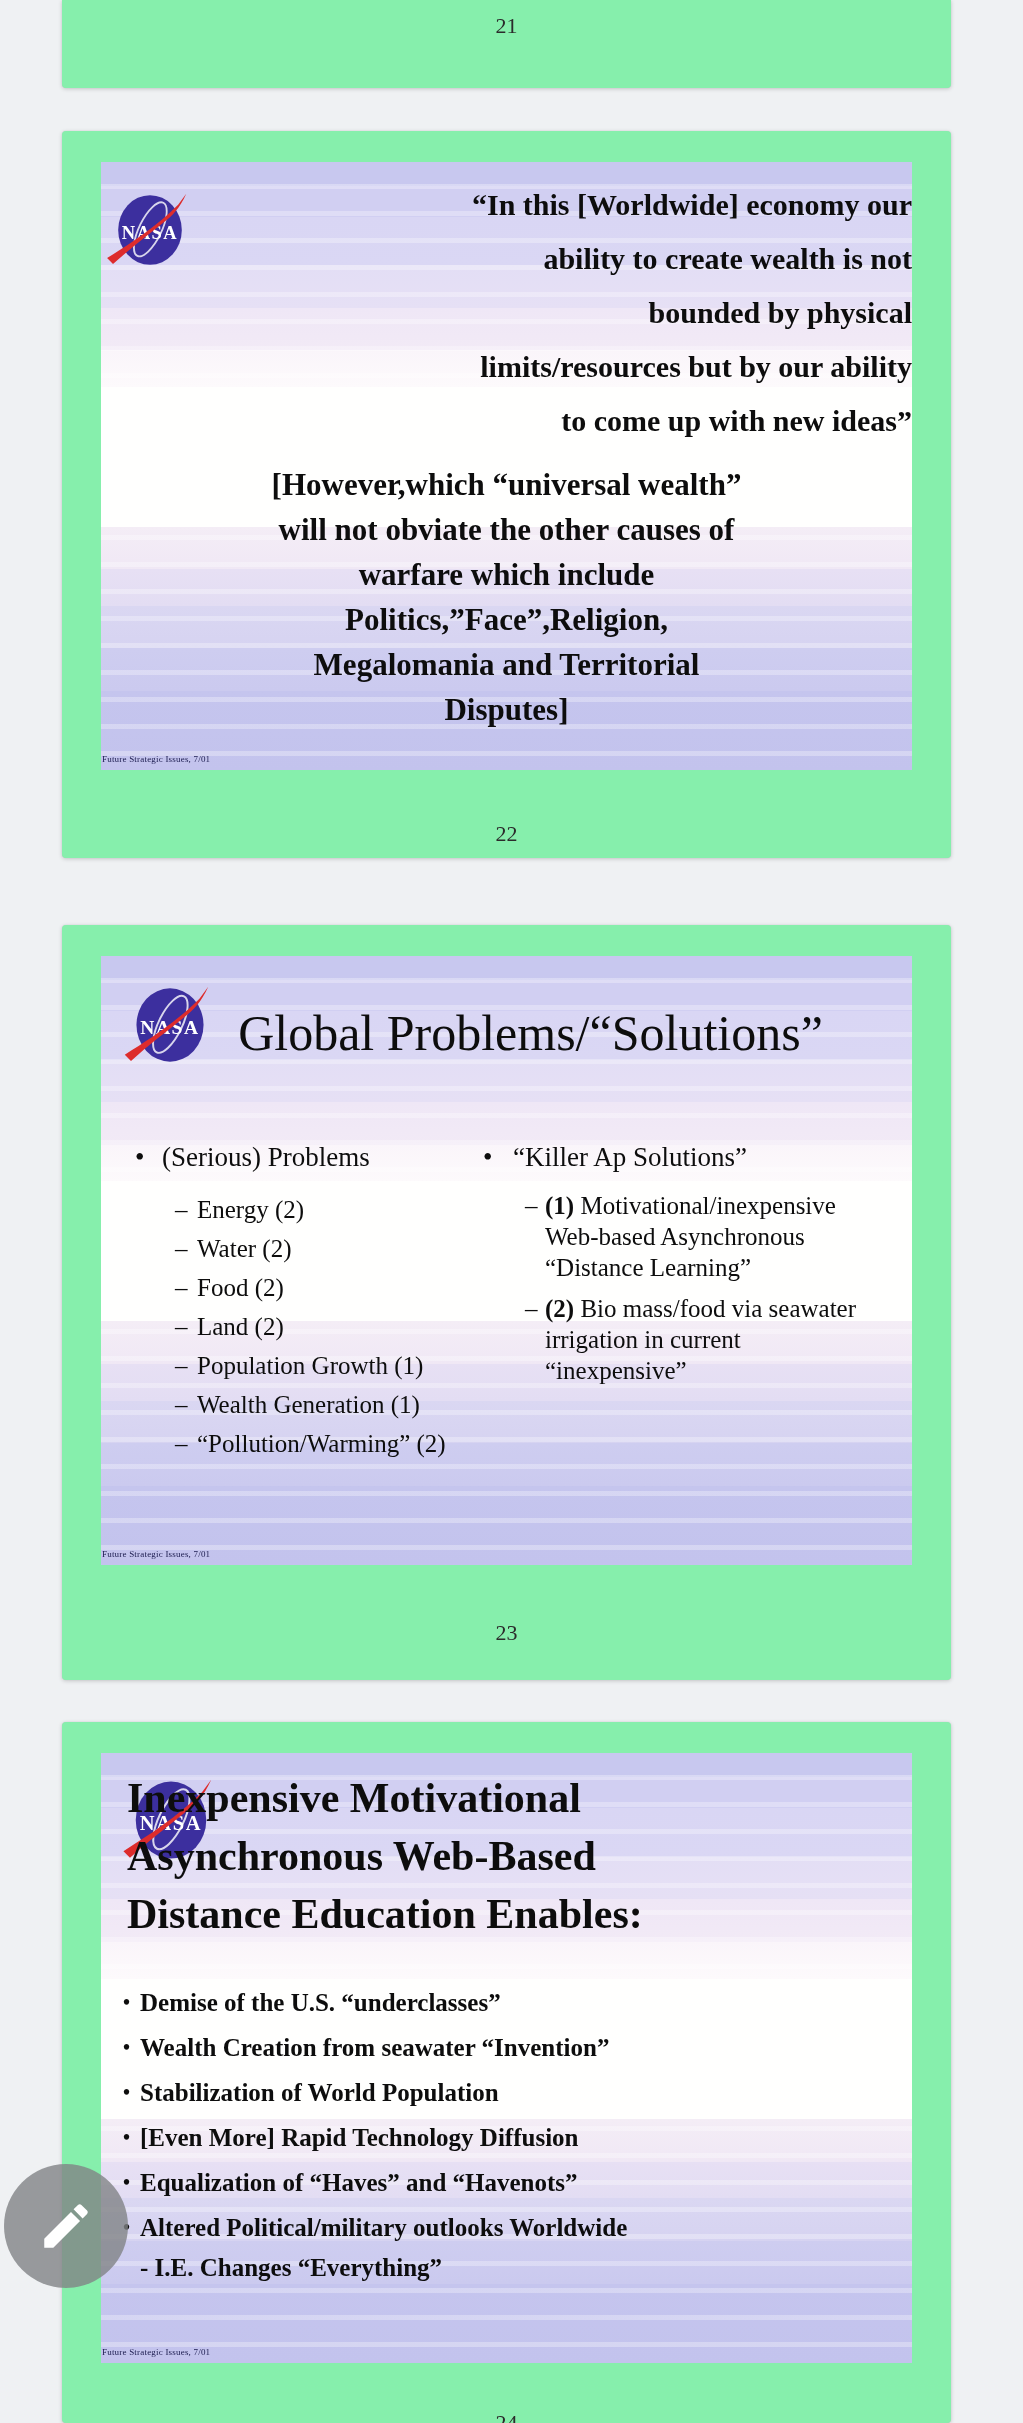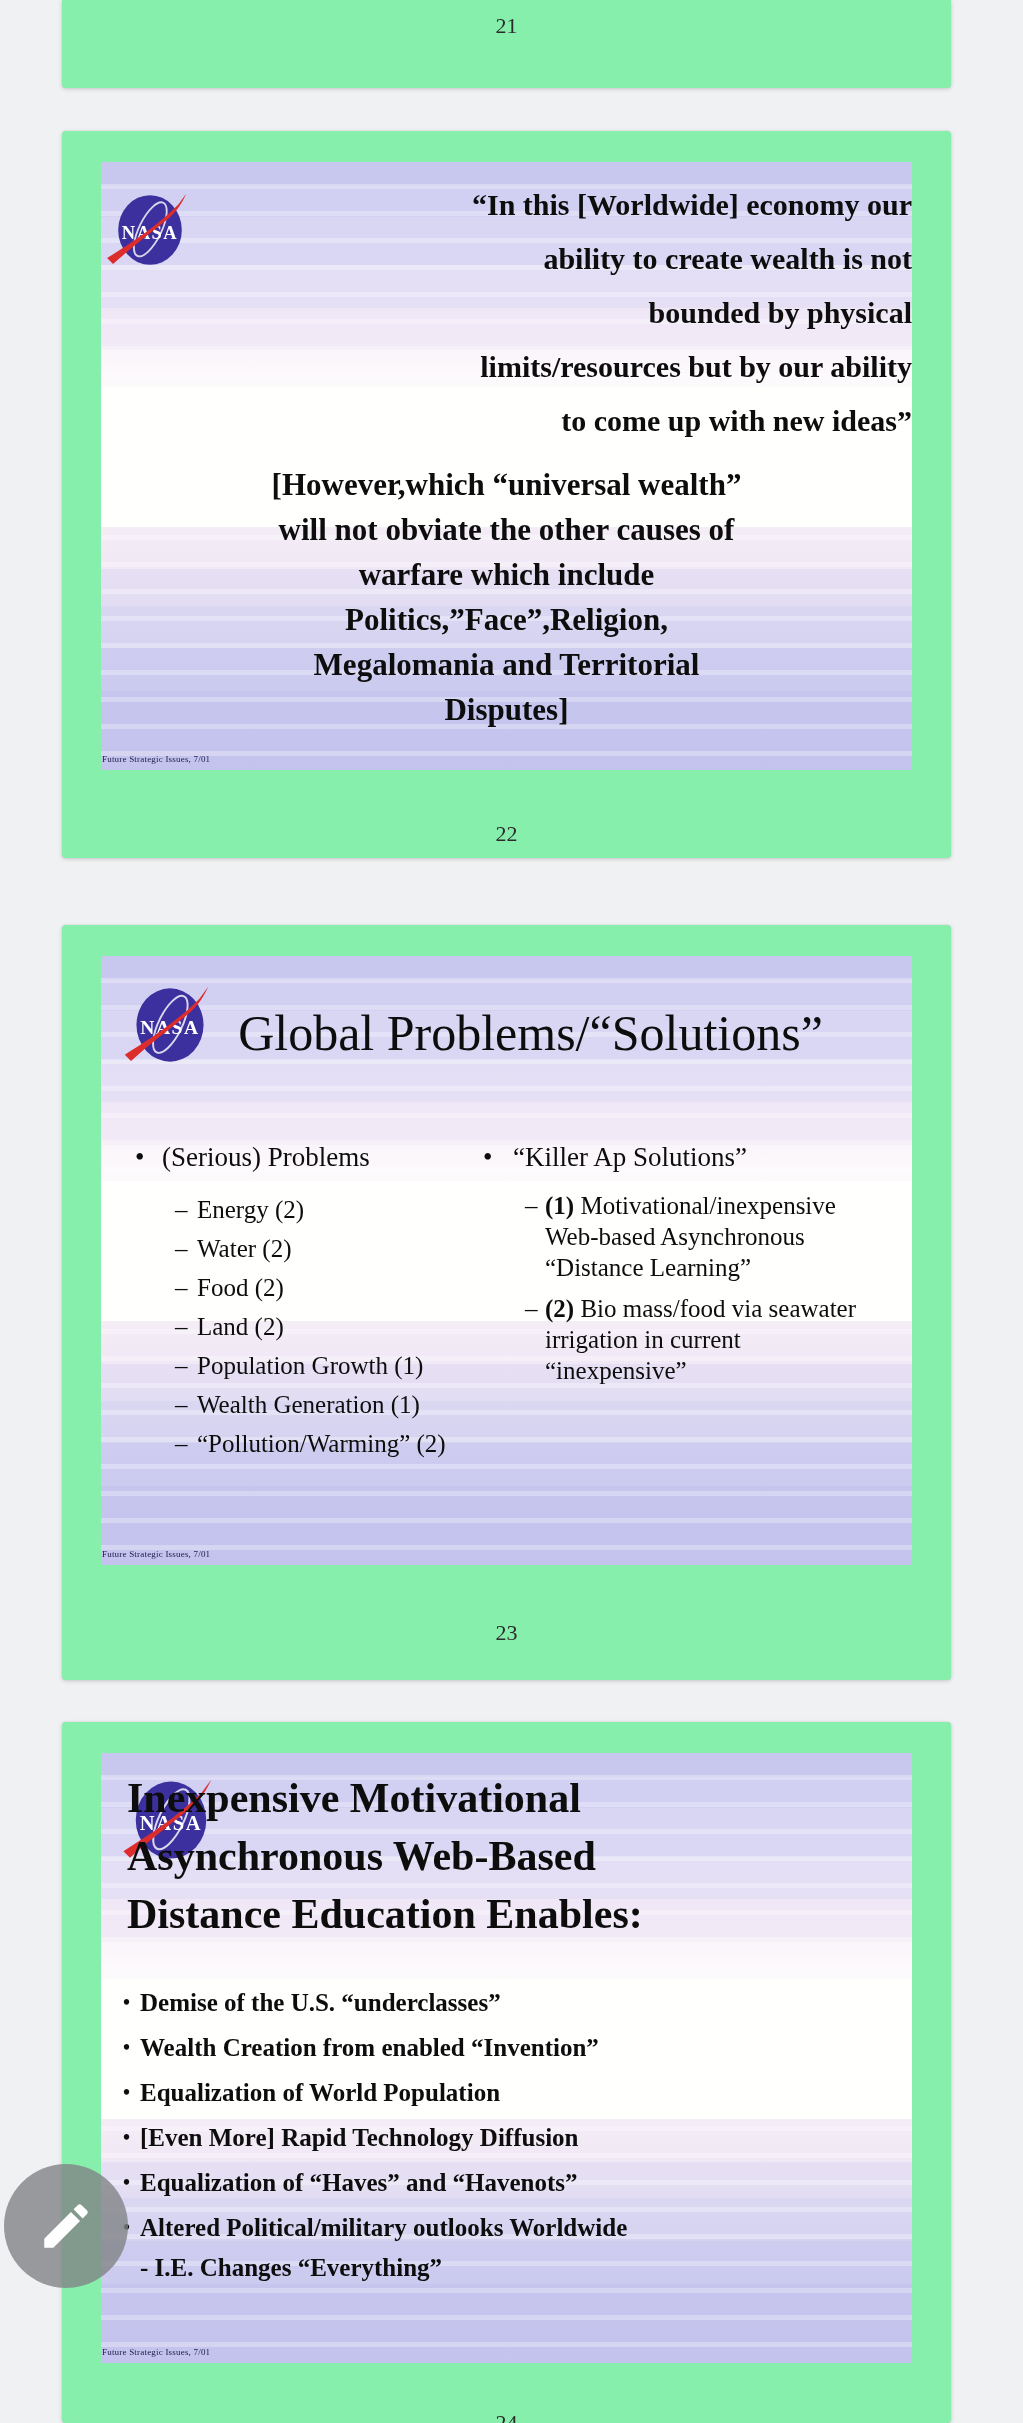--- a/index.html
+++ b/index.html
@@ -234,25 +234,25 @@
       <div>Asynchronous Web-Based</div>
       <div>Distance Education Enables:</div>
     </div>
     <div class="s24-bullets">
       <div class="bullet-item">
         <span class="marker">•</span>
         <span class="b-lines">Demise of the U.S. “underclasses”</span>
       </div>
       <div class="bullet-item">
         <span class="marker">•</span>
-        <span class="b-lines">Wealth Creation from enabled “Invention”</span>
-      </div>
-      <div class="bullet-item">
-        <span class="marker">•</span>
-        <span class="b-lines">Equalization of World Population</span>
+        <span class="b-lines">Wealth Creation from seawater “Invention”</span>
+      </div>
+      <div class="bullet-item">
+        <span class="marker">•</span>
+        <span class="b-lines">Stabilization of World Population</span>
       </div>
       <div class="bullet-item">
         <span class="marker">•</span>
         <span class="b-lines">[Even More] Rapid Technology Diffusion</span>
       </div>
       <div class="bullet-item">
         <span class="marker">•</span>
         <span class="b-lines">Equalization of “Haves” and “Havenots”</span>
       </div>
       <div class="bullet-item">

